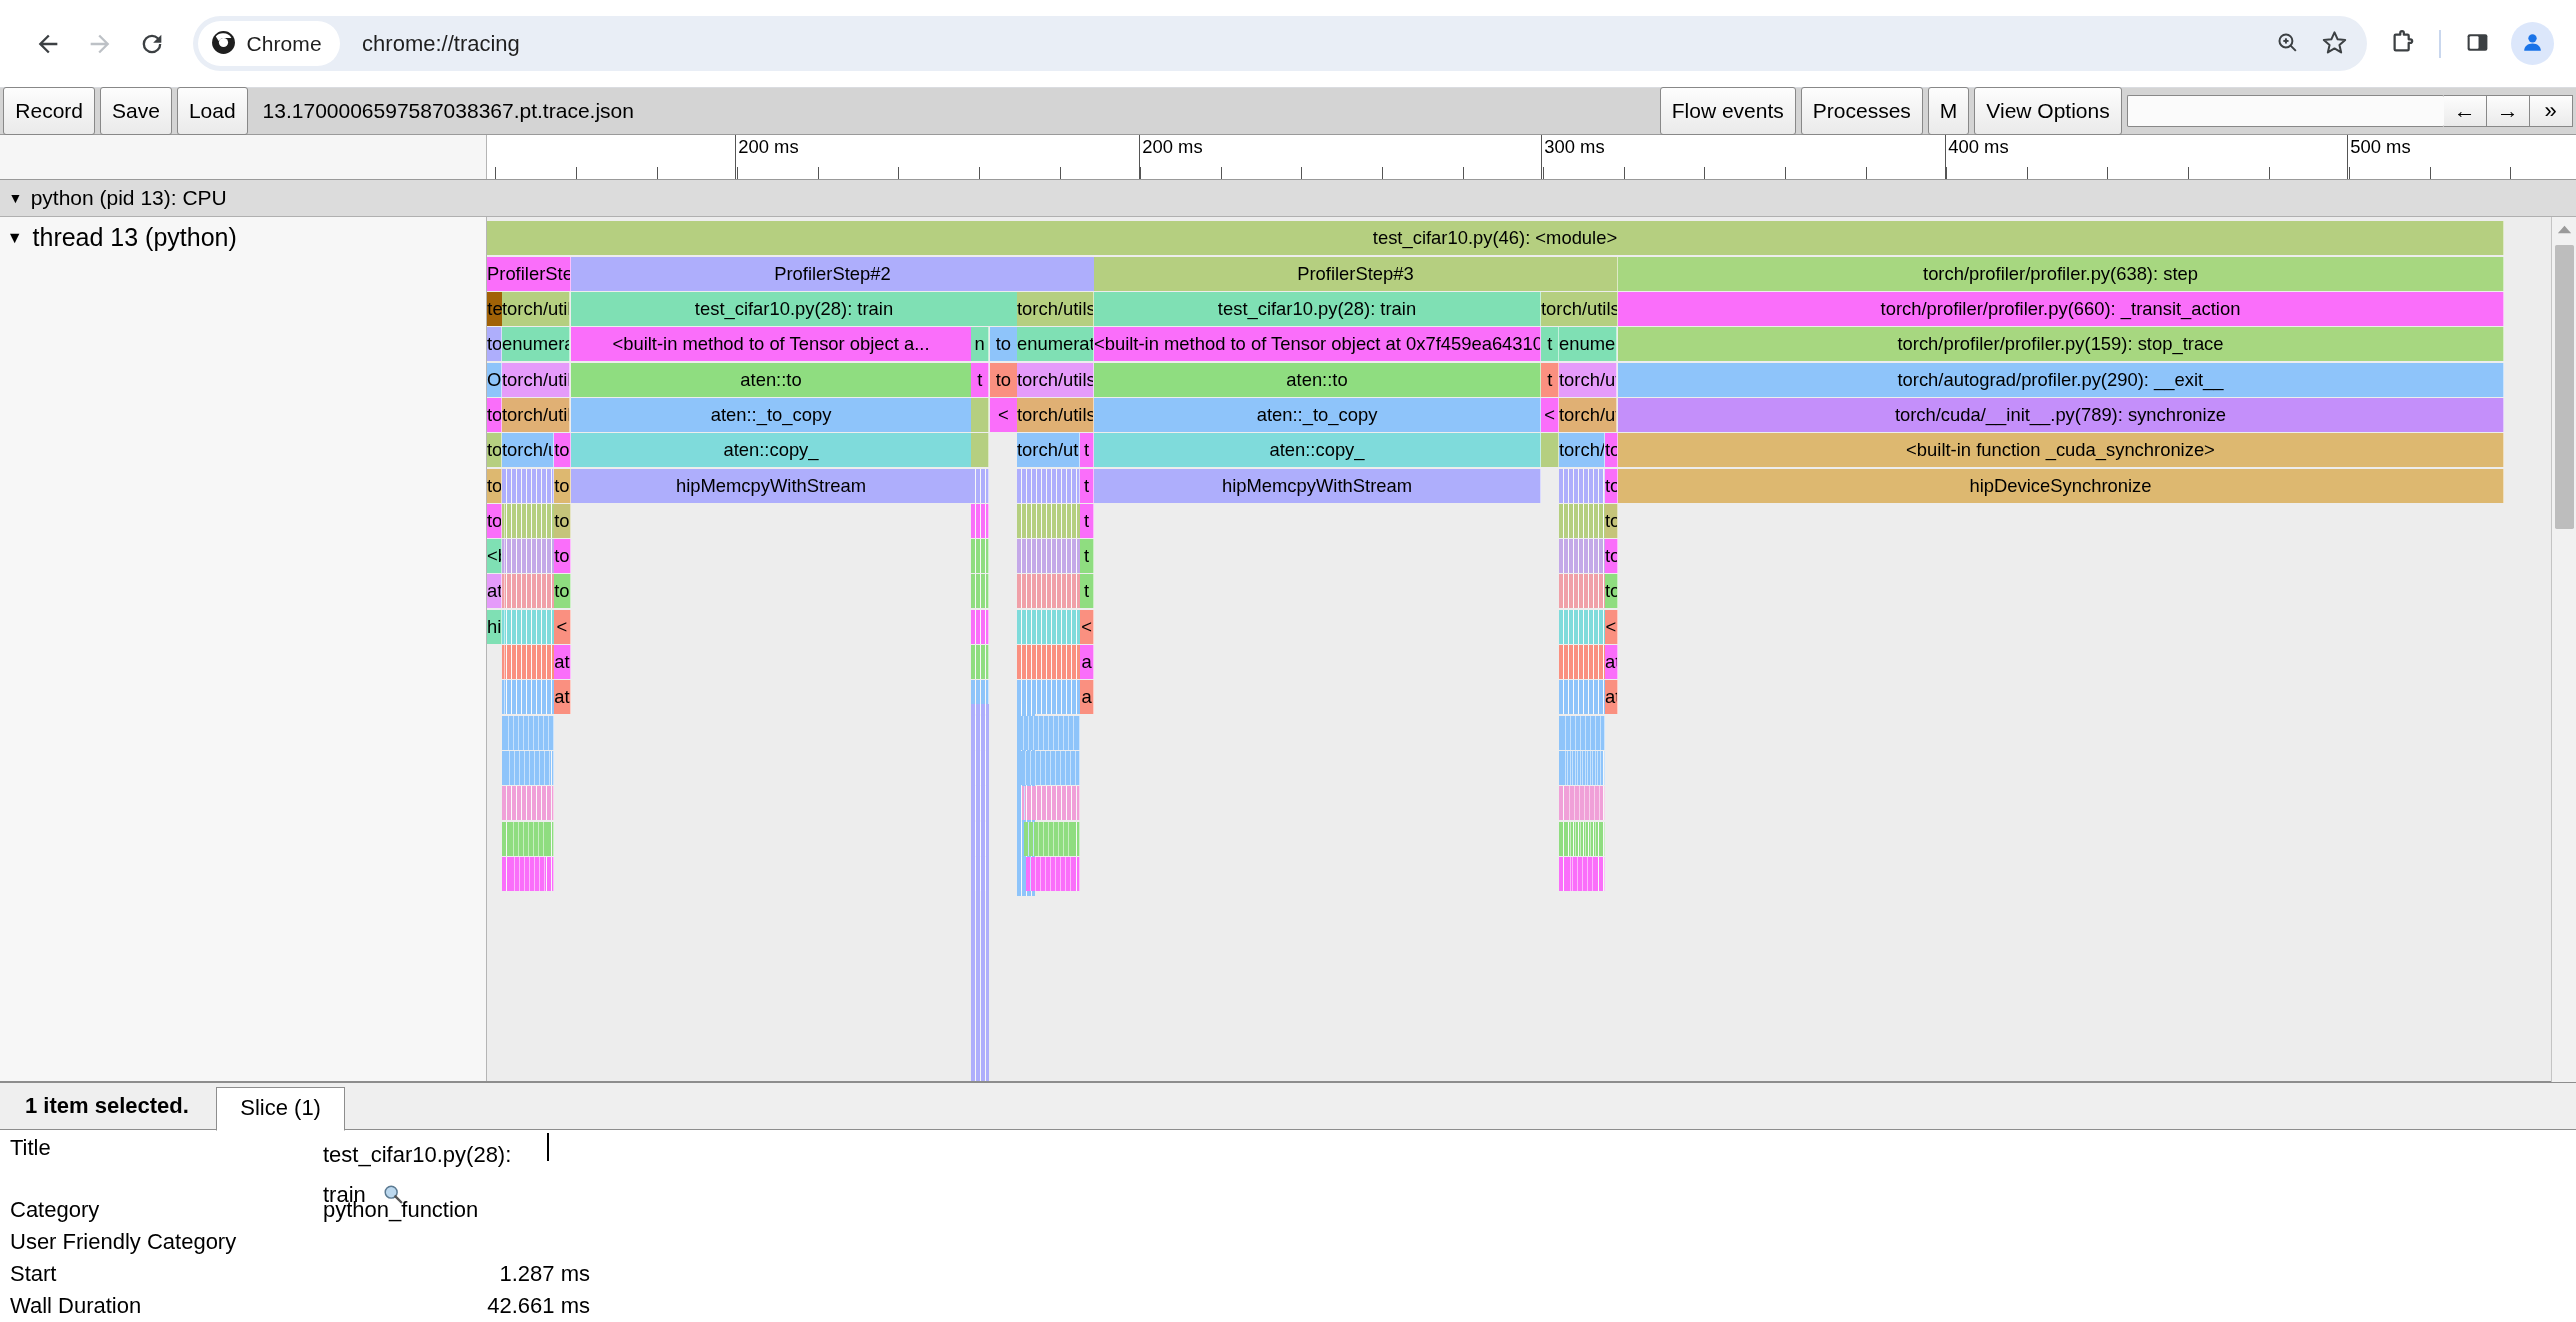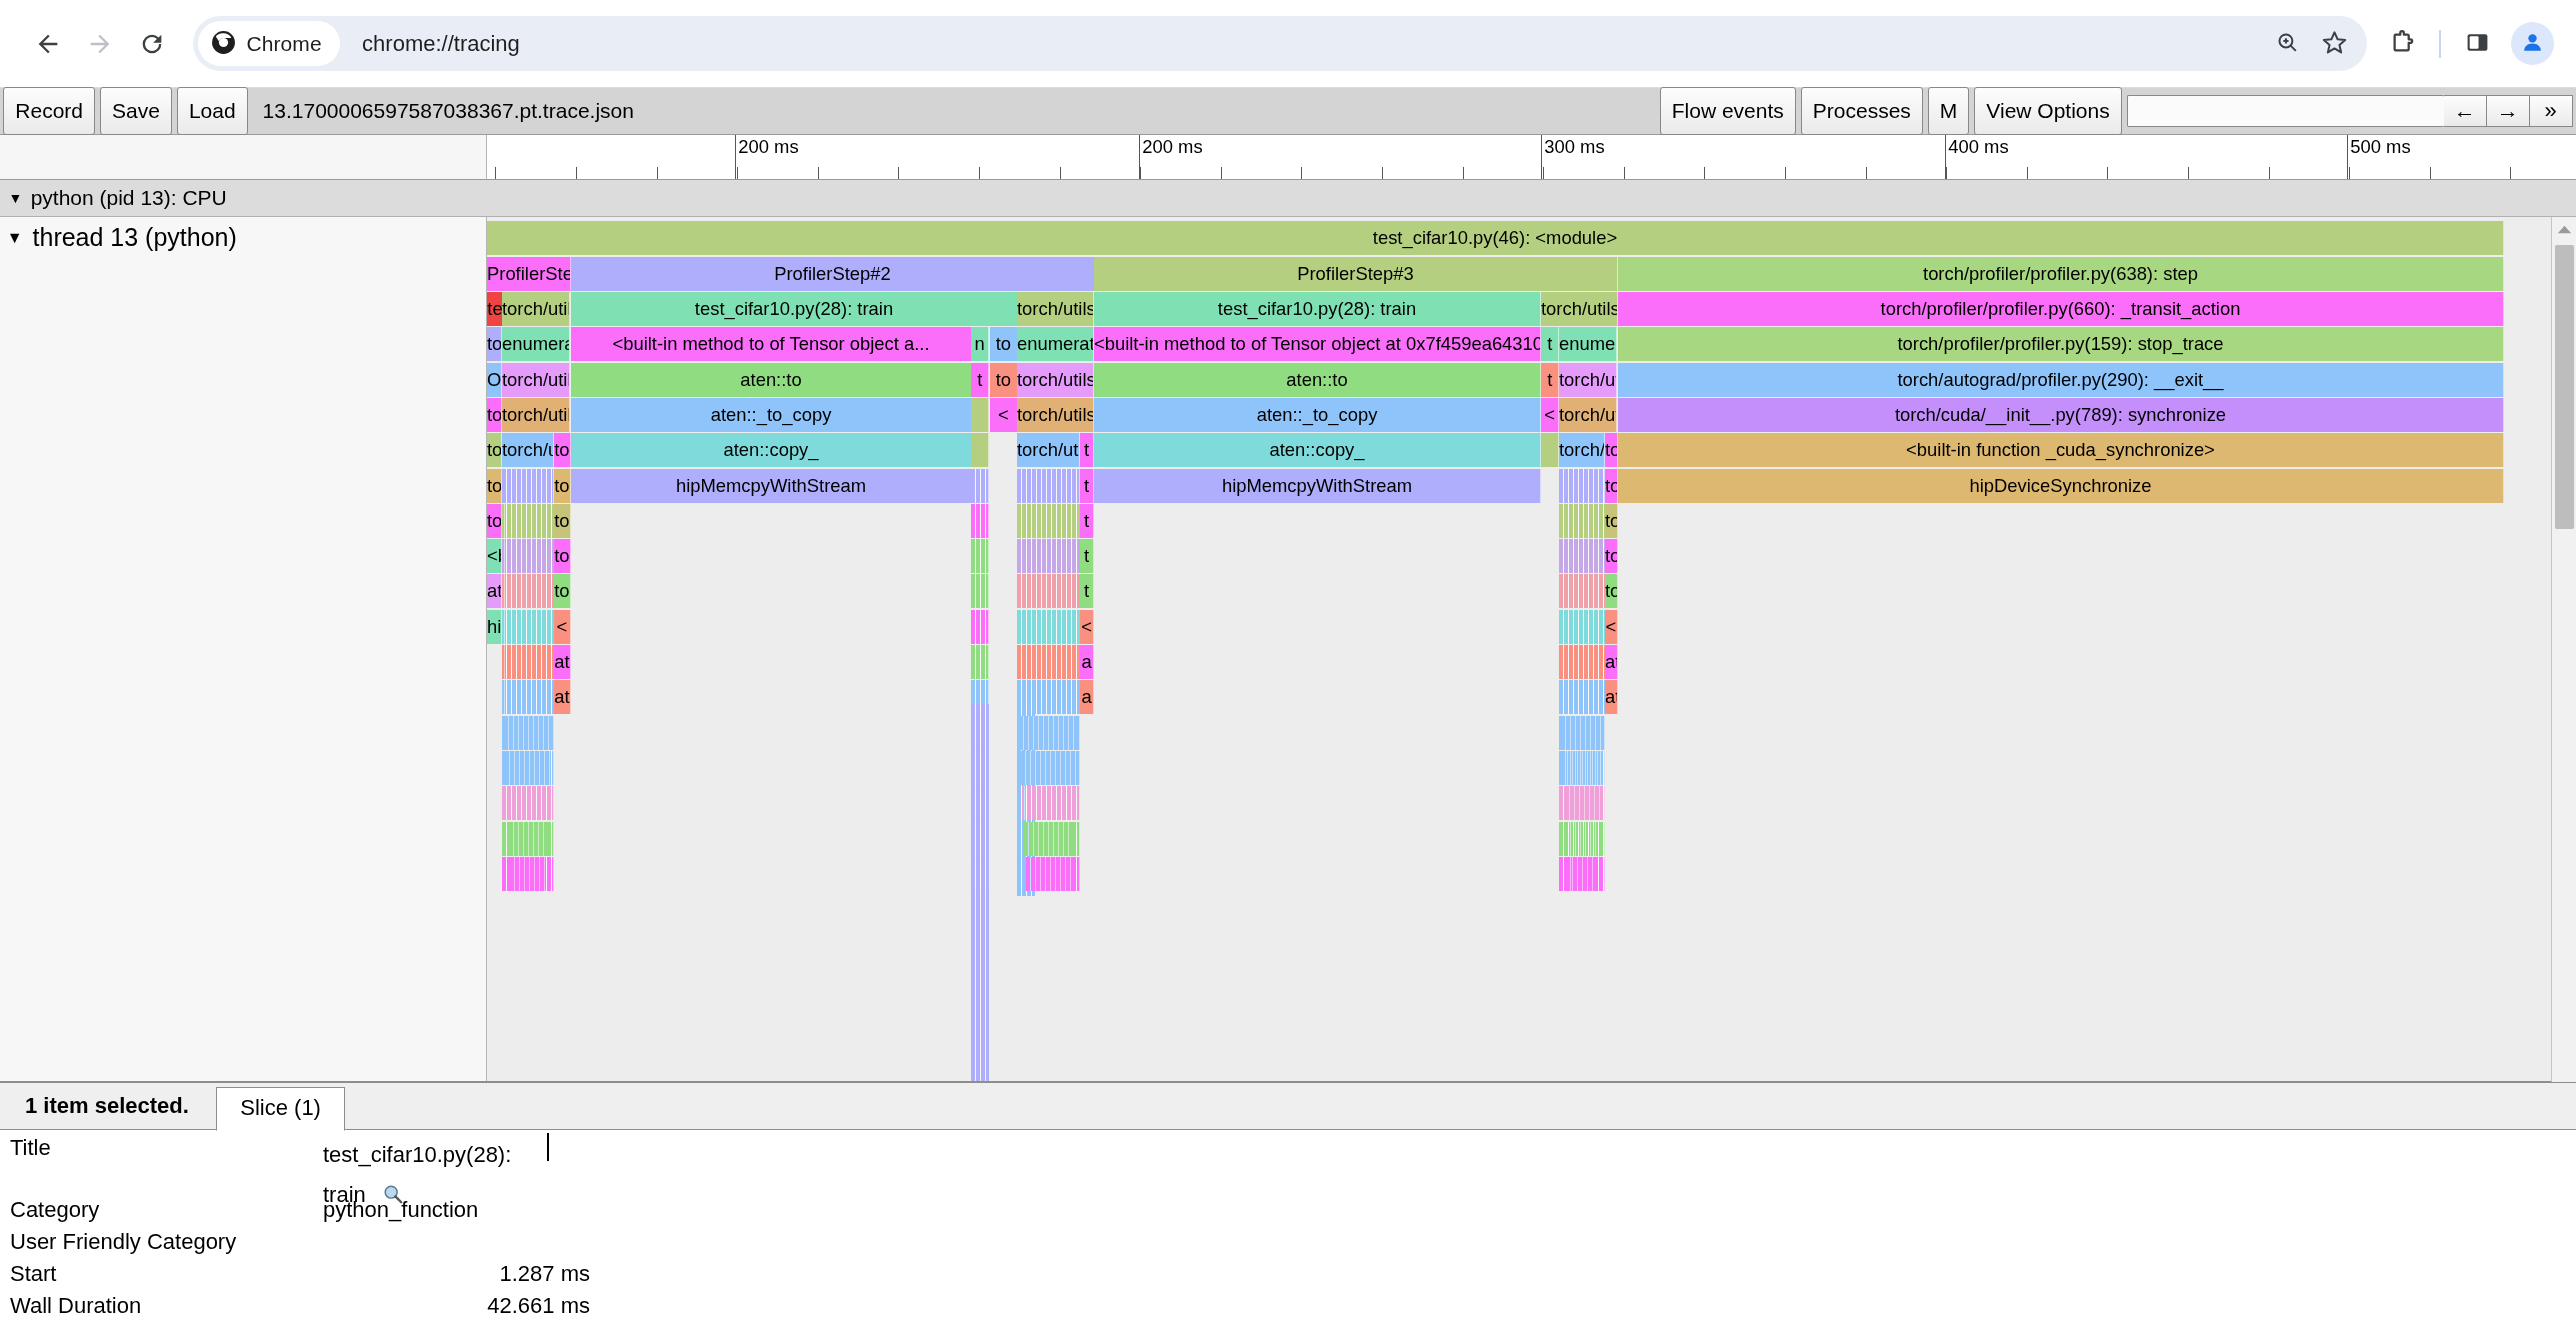--- a/index.html
+++ b/index.html
@@ -429,21 +429,21 @@
       <span>thread 13 (python)</span>
     </div>
   </div>
   <div id="track-right">
 
   <div class="slice" style="left: 0px; width: 2017px; top: 4.2px; height: 34px; background: rgb(181, 207, 128);">test_cifar10.py(46): &lt;module&gt;</div>
       <div class="slice" style="left: 0px; width: 84px; top: 40px; height: 34px; background: rgb(250, 110, 250);">ProfilerStep#1</div>
       <div class="slice" style="left: 84px; width: 524px; top: 40px; height: 34px; background: rgb(174, 174, 252);">ProfilerStep#2</div>
       <div class="slice" style="left: 607px; width: 524px; top: 40px; height: 34px; background: rgb(181, 207, 128);">ProfilerStep#3</div>
       <div class="slice" style="left: 1131px; width: 886px; top: 40px; height: 34px; background: rgb(167, 215, 128);">torch/profiler/profiler.py(638): step</div>
-      <div class="slice" style="left: 0px; width: 17px; top: 75px; height: 34px; background: #ef4444;">te</div>
+      <div class="slice" style="left: 0px; width: 17px; top: 75px; height: 34px; background: #a16207;">te</div>
       <div class="slice" style="left: 15px; width: 68px; top: 75px; height: 34px; background: rgb(181, 207, 128);">torch/util...</div>
       <div class="slice" style="left: 84px; width: 447px; top: 75px; height: 34px; background: rgb(127, 224, 180);">test_cifar10.py(28): train</div>
       <div class="slice" style="left: 530px; width: 77px; top: 75px; height: 34px; background: rgb(181, 207, 128);">torch/utils/dat...</div>
       <div class="slice" style="left: 607px; width: 447px; top: 75px; height: 34px; background: rgb(127, 224, 180);">test_cifar10.py(28): train</div>
       <div class="slice" style="left: 1054px; width: 77px; top: 75px; height: 34px; background: rgb(181, 207, 128);">torch/utils/dat...</div>
       <div class="slice" style="left: 1131px; width: 886px; top: 75px; height: 34px; background: rgb(250, 110, 250);">torch/profiler/profiler.py(660): _transit_action</div>
       <div class="slice" style="left: 0px; width: 15px; top: 110px; height: 34px; background: rgb(174, 174, 252);">tor</div>
       <div class="slice" style="left: 15px; width: 68px; top: 110px; height: 34px; background: rgb(127, 224, 180);">enumerate(...</div>
       <div class="slice" style="left: 84px; width: 401px; top: 110px; height: 34px; background: rgb(250, 110, 250);">&lt;built-in method to of Tensor object a...</div>
       <div class="slice" style="left: 484px; width: 18.4px; top: 110px; height: 34px; background: rgb(127, 224, 180);">n</div>

